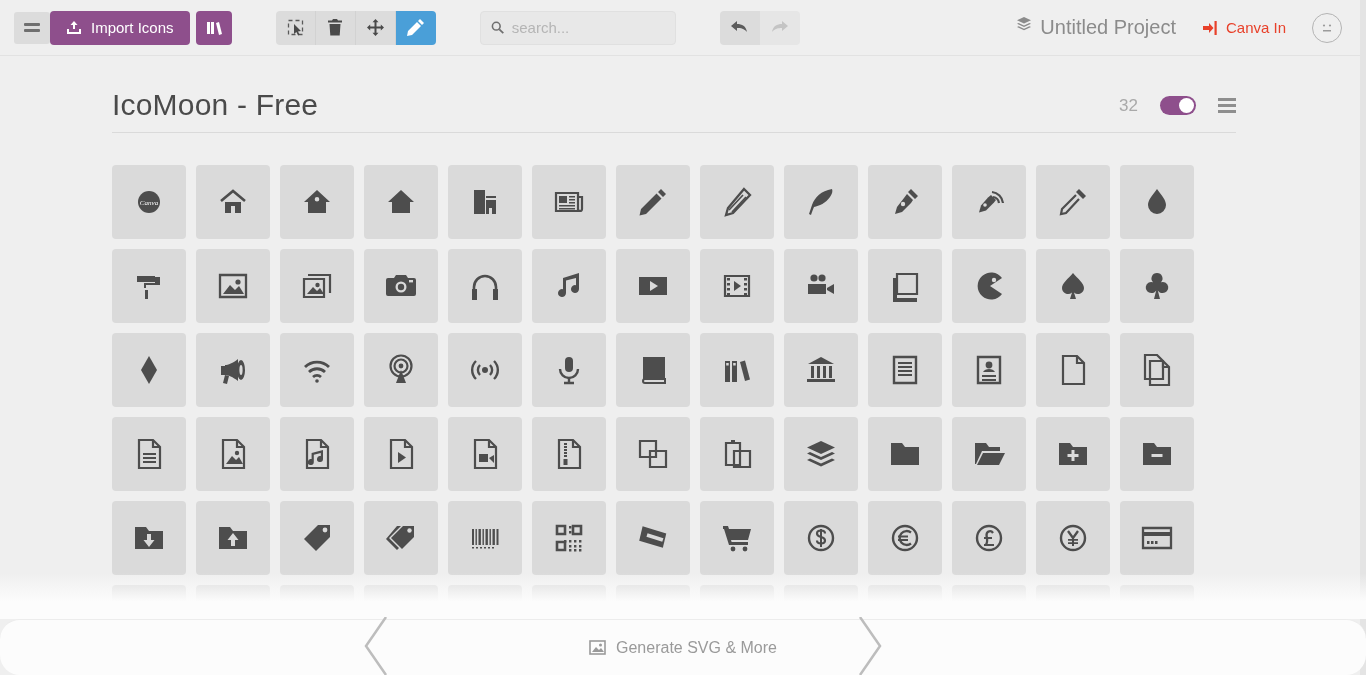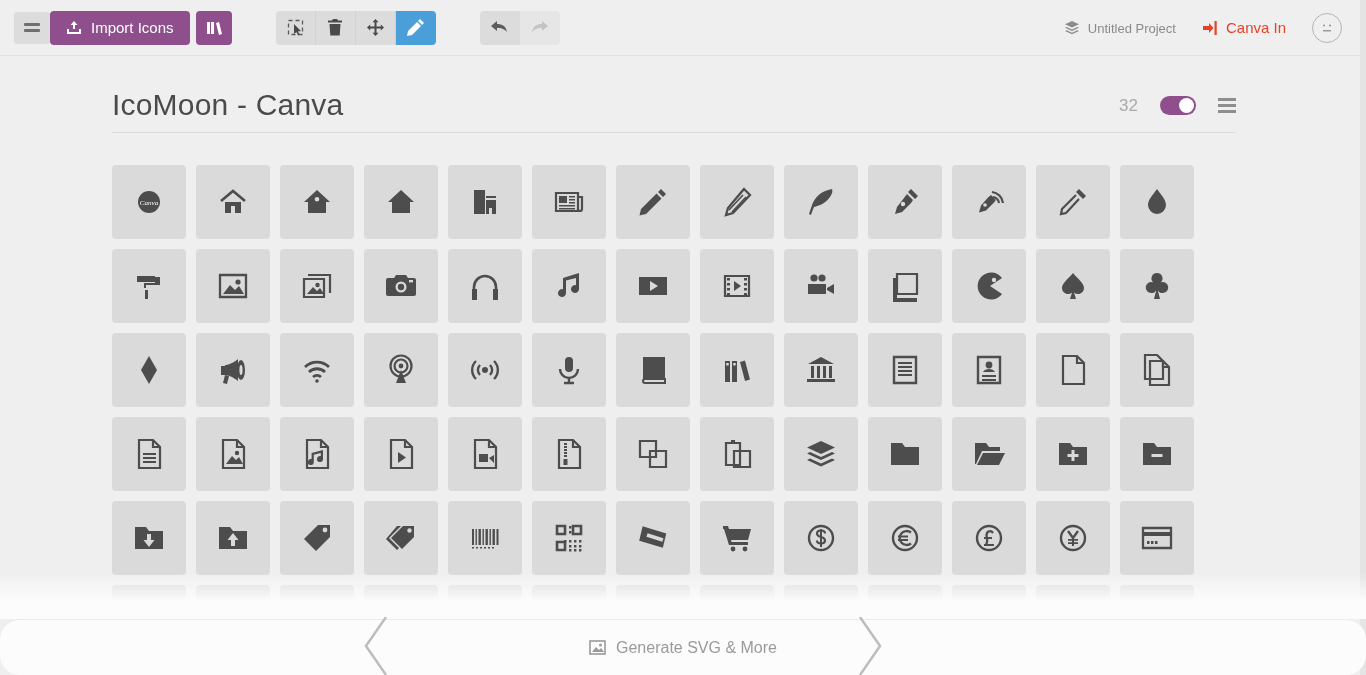--- a/index.html
+++ b/index.html
@@ -65,21 +65,21 @@
 
   .hist-group { margin-left: 44px; height: 34px; display: flex; border-radius: 4px; overflow: hidden; }
   .hist { width: 40px; height: 34px; display: flex; align-items: center; justify-content: center; cursor: pointer; }
   .hist.undo { background: #dcdcdc; }
   .hist.redo { background: #e6e6e6; }
 
   .tb-right {
     margin-left: auto; margin-right: 24px;
     display: flex; align-items: center; gap: 26px;
   }
-  .proj { display: flex; align-items: flex-end; gap: 8px; color: #8b8b8b; font-size: 13px; cursor: pointer; }
+  .proj { display: flex; align-items: flex-start; gap: 8px; color: #8b8b8b; font-size: 20px; cursor: pointer; }
   .signin { display: flex; align-items: center; gap: 8px; color: #e8412a; font-size: 15px; cursor: pointer; }
   .avatar {
     width: 30px; height: 30px; border-radius: 50%;
     border: 1.5px solid #b4b4b4; display: flex;
     align-items: center; justify-content: center; cursor: pointer;
   }
   .rail { position: absolute; right: 0; top: 0; width: 6px; height: 675px; background: #e4e4e4; }
 
   
   .set-head {
@@ -183,20 +183,27 @@
         <path fill="#4a4a4a" d="M8.5 0l3 3.2h-2v4.3h4.3v-2L17 8.5l-3.2 3v-2H9.5v4.3h2L8.5 17l-3-3.2h2V9.5H3.2v2L0 8.5l3.2-3v2h4.3V3.2h-2z"></path>
       </svg>
     </div>
     <div class="tool active">
       <svg width="17" height="17" viewBox="0 0 17 17">
         <path fill="#fff" d="M13 0l4 4-2 2-4-4zM10 3l4 4-9 9-5 1 1-5z"></path>
       </svg>
     </div>
   </div>
 
+  <div class="search-wrap">
+    <svg width="15" height="15" viewBox="0 0 15 15">
+      <circle cx="6" cy="6" r="4.4" fill="none" stroke="#6f6f6f" stroke-width="1.8"></circle>
+      <path d="M9.5 9.5l4.5 4.5" stroke="#6f6f6f" stroke-width="2" fill="none"></path>
+    </svg>
+    <input type="text" placeholder="search..." style="">
+  </div>
 
   <div class="hist-group">
     <div class="hist undo">
       <svg width="17" height="15" viewBox="0 0 17 15">
         <path fill="#5c5c5c" d="M6 1v3c5 0 9 2 10 8-3-3.5-6-4-10-4v3L0 6z"></path>
       </svg>
     </div>
     <div class="hist redo">
       <svg width="17" height="15" viewBox="0 0 17 15">
         <path fill="#c4c4c4" d="M11 1v3C6 4 2 6 1 12c3-3.5 6-4 10-4v3l6-5z"></path>
@@ -226,21 +233,21 @@
         <circle cx="12" cy="6.5" r="1.1" fill="#9b9b9b"></circle>
         <rect x="5" y="11" width="8" height="1.5" fill="#9b9b9b"></rect>
       </svg>
     </div>
   </div>
 </div>
 <div class="rail"></div>
 
 <div class="set-head">
   <div class="set-title-row">
-    <div class="set-title">IcoMoon - Canva</div>
+    <div class="set-title">IcoMoon - Free</div>
     <div class="set-meta">
       <span class="set-count">32</span>
       <span class="toggle">
         <span class="knob"></span>
       </span>
       <span class="set-menu">
           <i></i>
           <i></i>
           <i></i>
         </span>

